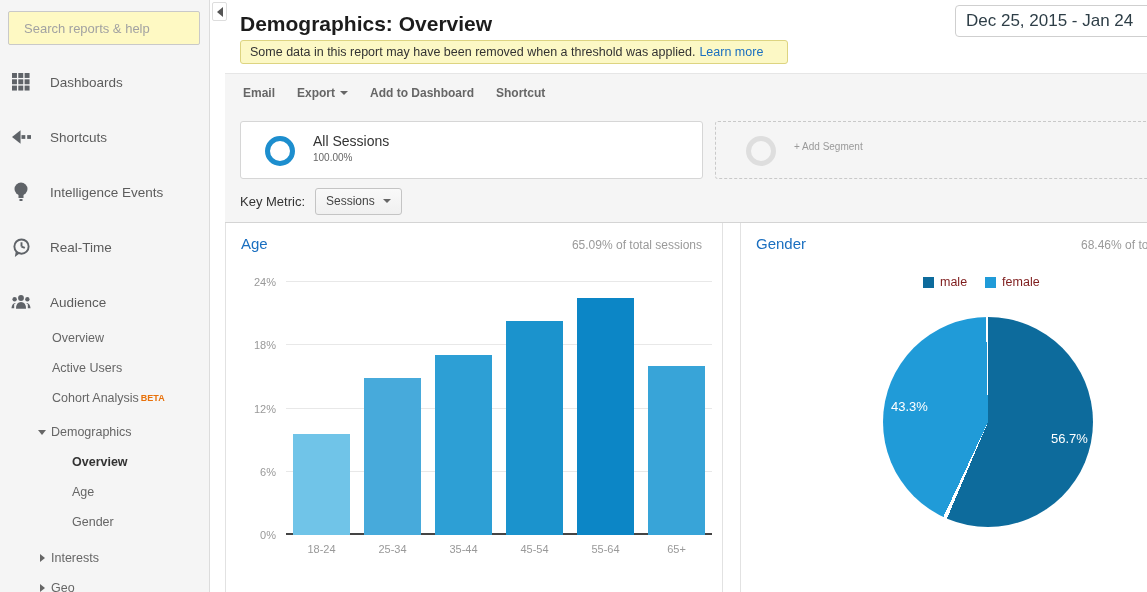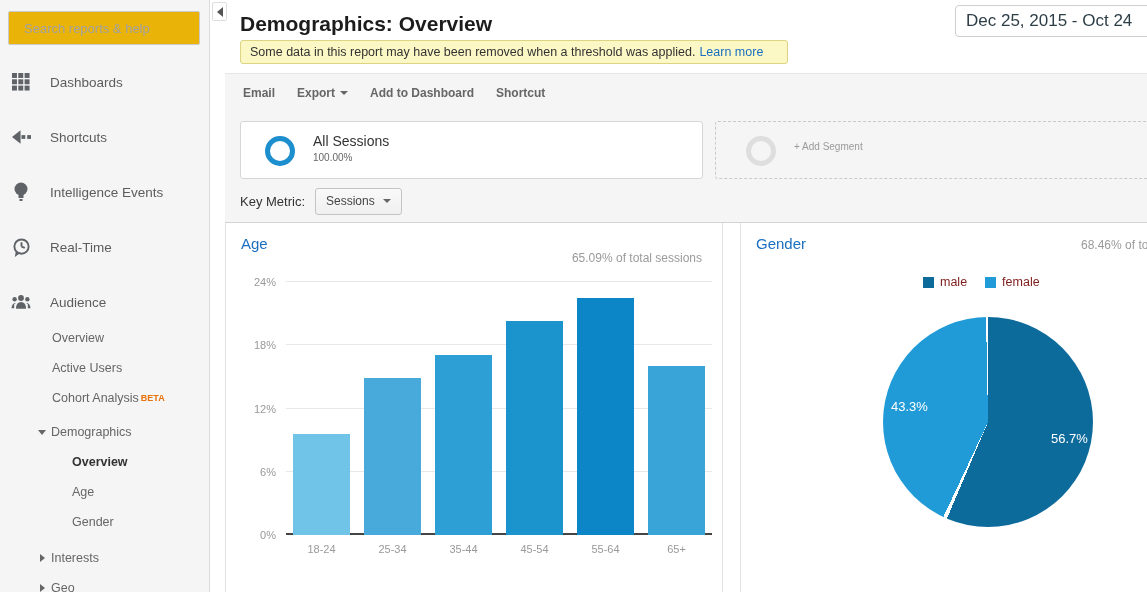--- a/index.html
+++ b/index.html
@@ -8,21 +8,21 @@
     font-family: "Liberation Sans", "DejaVu Sans", sans-serif;
     background:#fff; color:#333; position:relative;
   }
   
   #sidebar {
     position:absolute; left:0; top:0; width:210px; height:592px;
     background:#f5f5f5; border-right:1px solid #dcdcdc;
   }
   .search-wrap {
     position:absolute; left:8px; top:11px; width:192px; height:34px;
-    background:#eab308; border:1px solid #c9c9c9; border-radius:2px;
+    background:#fef9c3; border:1px solid #c9c9c9; border-radius:2px;
     display:flex; align-items:center; padding:0 8px; gap:7px;
   }
   .search-wrap input {
     border:none; outline:none; flex:1; font-size:13px;
     font-family:inherit; color:#555; background:transparent;
   }
   .search-wrap input::placeholder { color:#a2a2a2; }
   .nav-item {
     position:absolute; left:0; width:210px; height:22px;
     display:flex; align-items:center; cursor:pointer;
@@ -86,21 +86,21 @@
     height:27px; padding:0 10px; display:flex; align-items:center; gap:8px;
     background:linear-gradient(#f9f9f9,#f0f0f0); border:1px solid #c4c4c4; border-radius:3px;
     font-size:12px; color:#444; cursor:pointer;
   }
   
   .panel { position:absolute; top:223px; bottom:0; background:#fff; }
   #age-panel { left:0; width:498px; border-left:1px solid #e2e2e2; border-right:1px solid #e2e2e2; }
   #gender-panel { left:515px; width:430px; border-left:1px solid #e2e2e2; }
   .panel-title { position:absolute; left:15px; top:12px; font-size:15px; color:#1a6fc0; cursor:pointer; }
   .panel-sub { position:absolute; top:15px; font-size:12px; color:#9a9a9a; white-space:nowrap; }
-  #age-sub { right:20px;margin-top:13px; }
+  #age-sub { right:20px; }
   #gender-sub { left:340px; }
   
   #bar-chart { position:absolute; left:60px; top:59px; width:426px; height:253px; }
   .gridline { position:absolute; left:0; right:0; height:1px; background:#e8e8e8; }
   .gridline.baseline { height:2px; background:#444; }
   .ytick { position:absolute; right:calc(100% + 10px); font-size:11px; color:#999; white-space:nowrap; }
   #bar-cols { position:absolute; left:0; right:0; top:0; bottom:0; display:flex; }
   .bar-col { flex:1; display:flex; align-items:flex-end; justify-content:center; }
   .bar { width:57px; }
   #x-labels { position:absolute; left:60px; top:320px; width:426px; display:flex; }
@@ -228,21 +228,21 @@
 <div id="gutter"></div>
 <div id="collapse-btn">
   <span class="tri-left"></span>
 </div>
 
 <main id="main">
 
   <h1 id="page-title">Demographics: Overview</h1>
 
   <div id="date-box">
-    <span>Dec 25, 2015 - Oct 24</span>
+    <span>Dec 25, 2015 - Jan 24</span>
   </div>
 
   <div id="notice">
     <span>Some data in this report may have been removed when a threshold was applied.</span>
     <a>Learn more</a>
   </div>
 
   <div id="band">
     <div id="toolbar">
       <span class="tb-item">Email</span>

